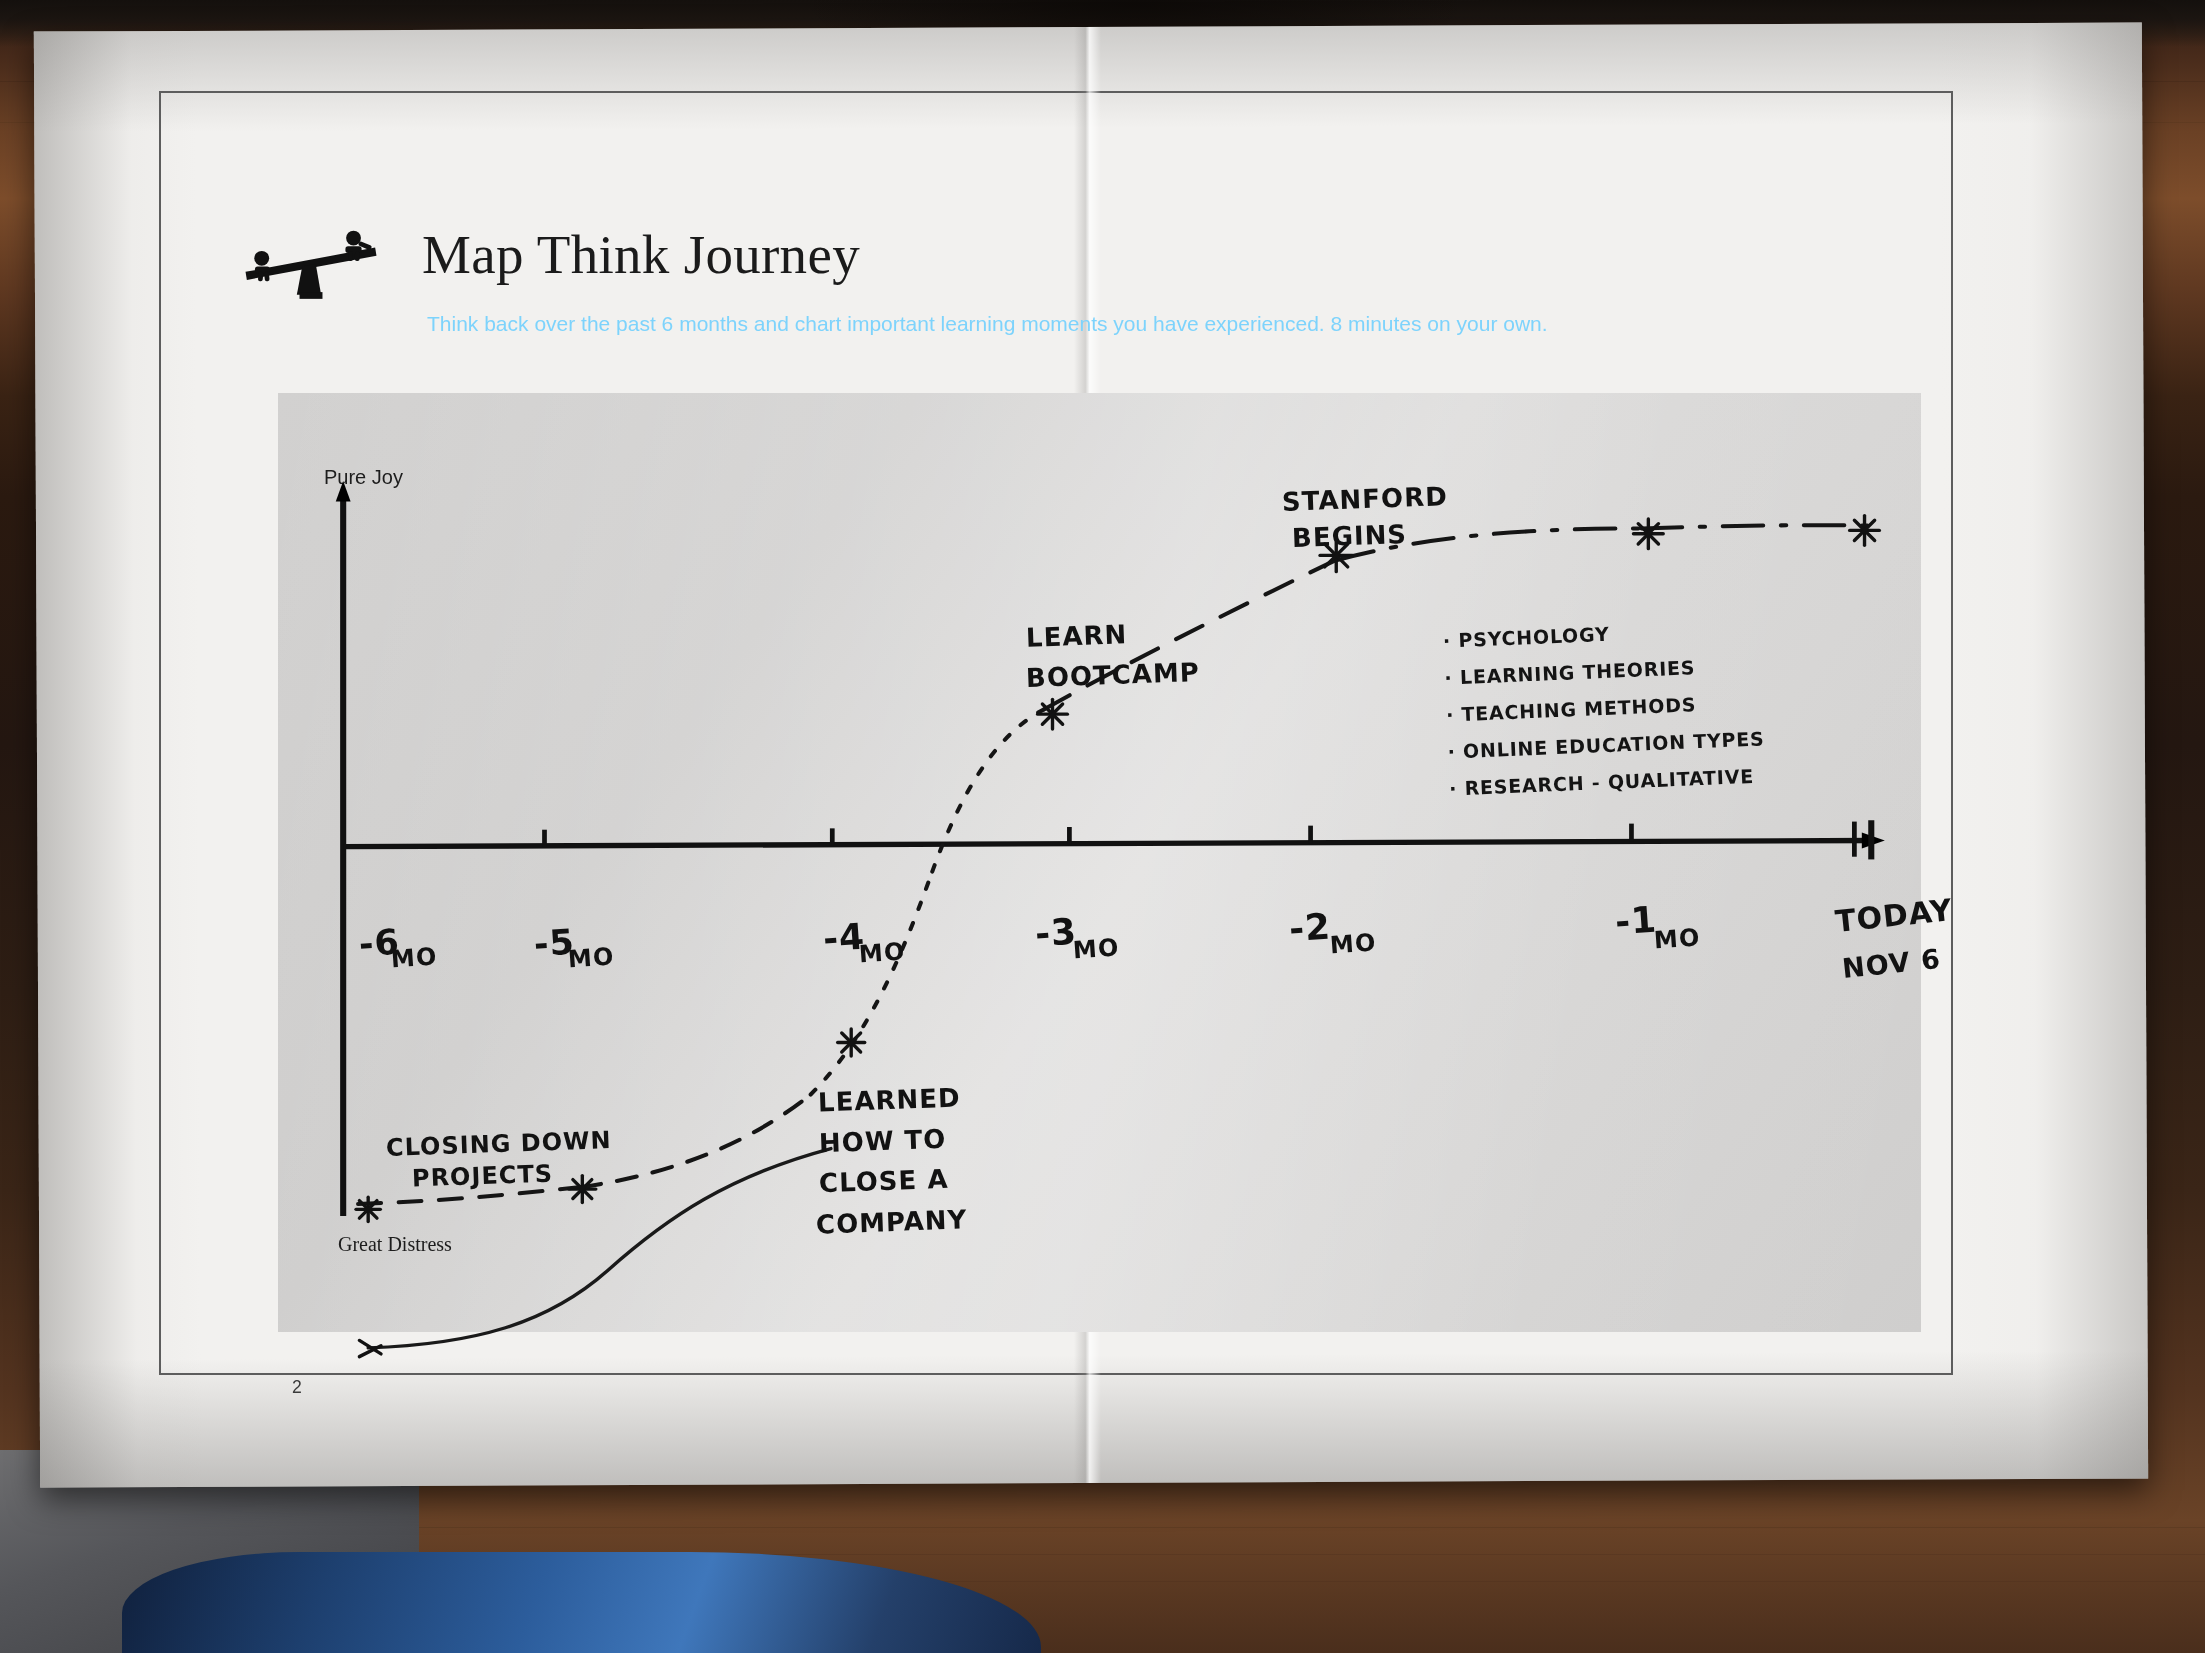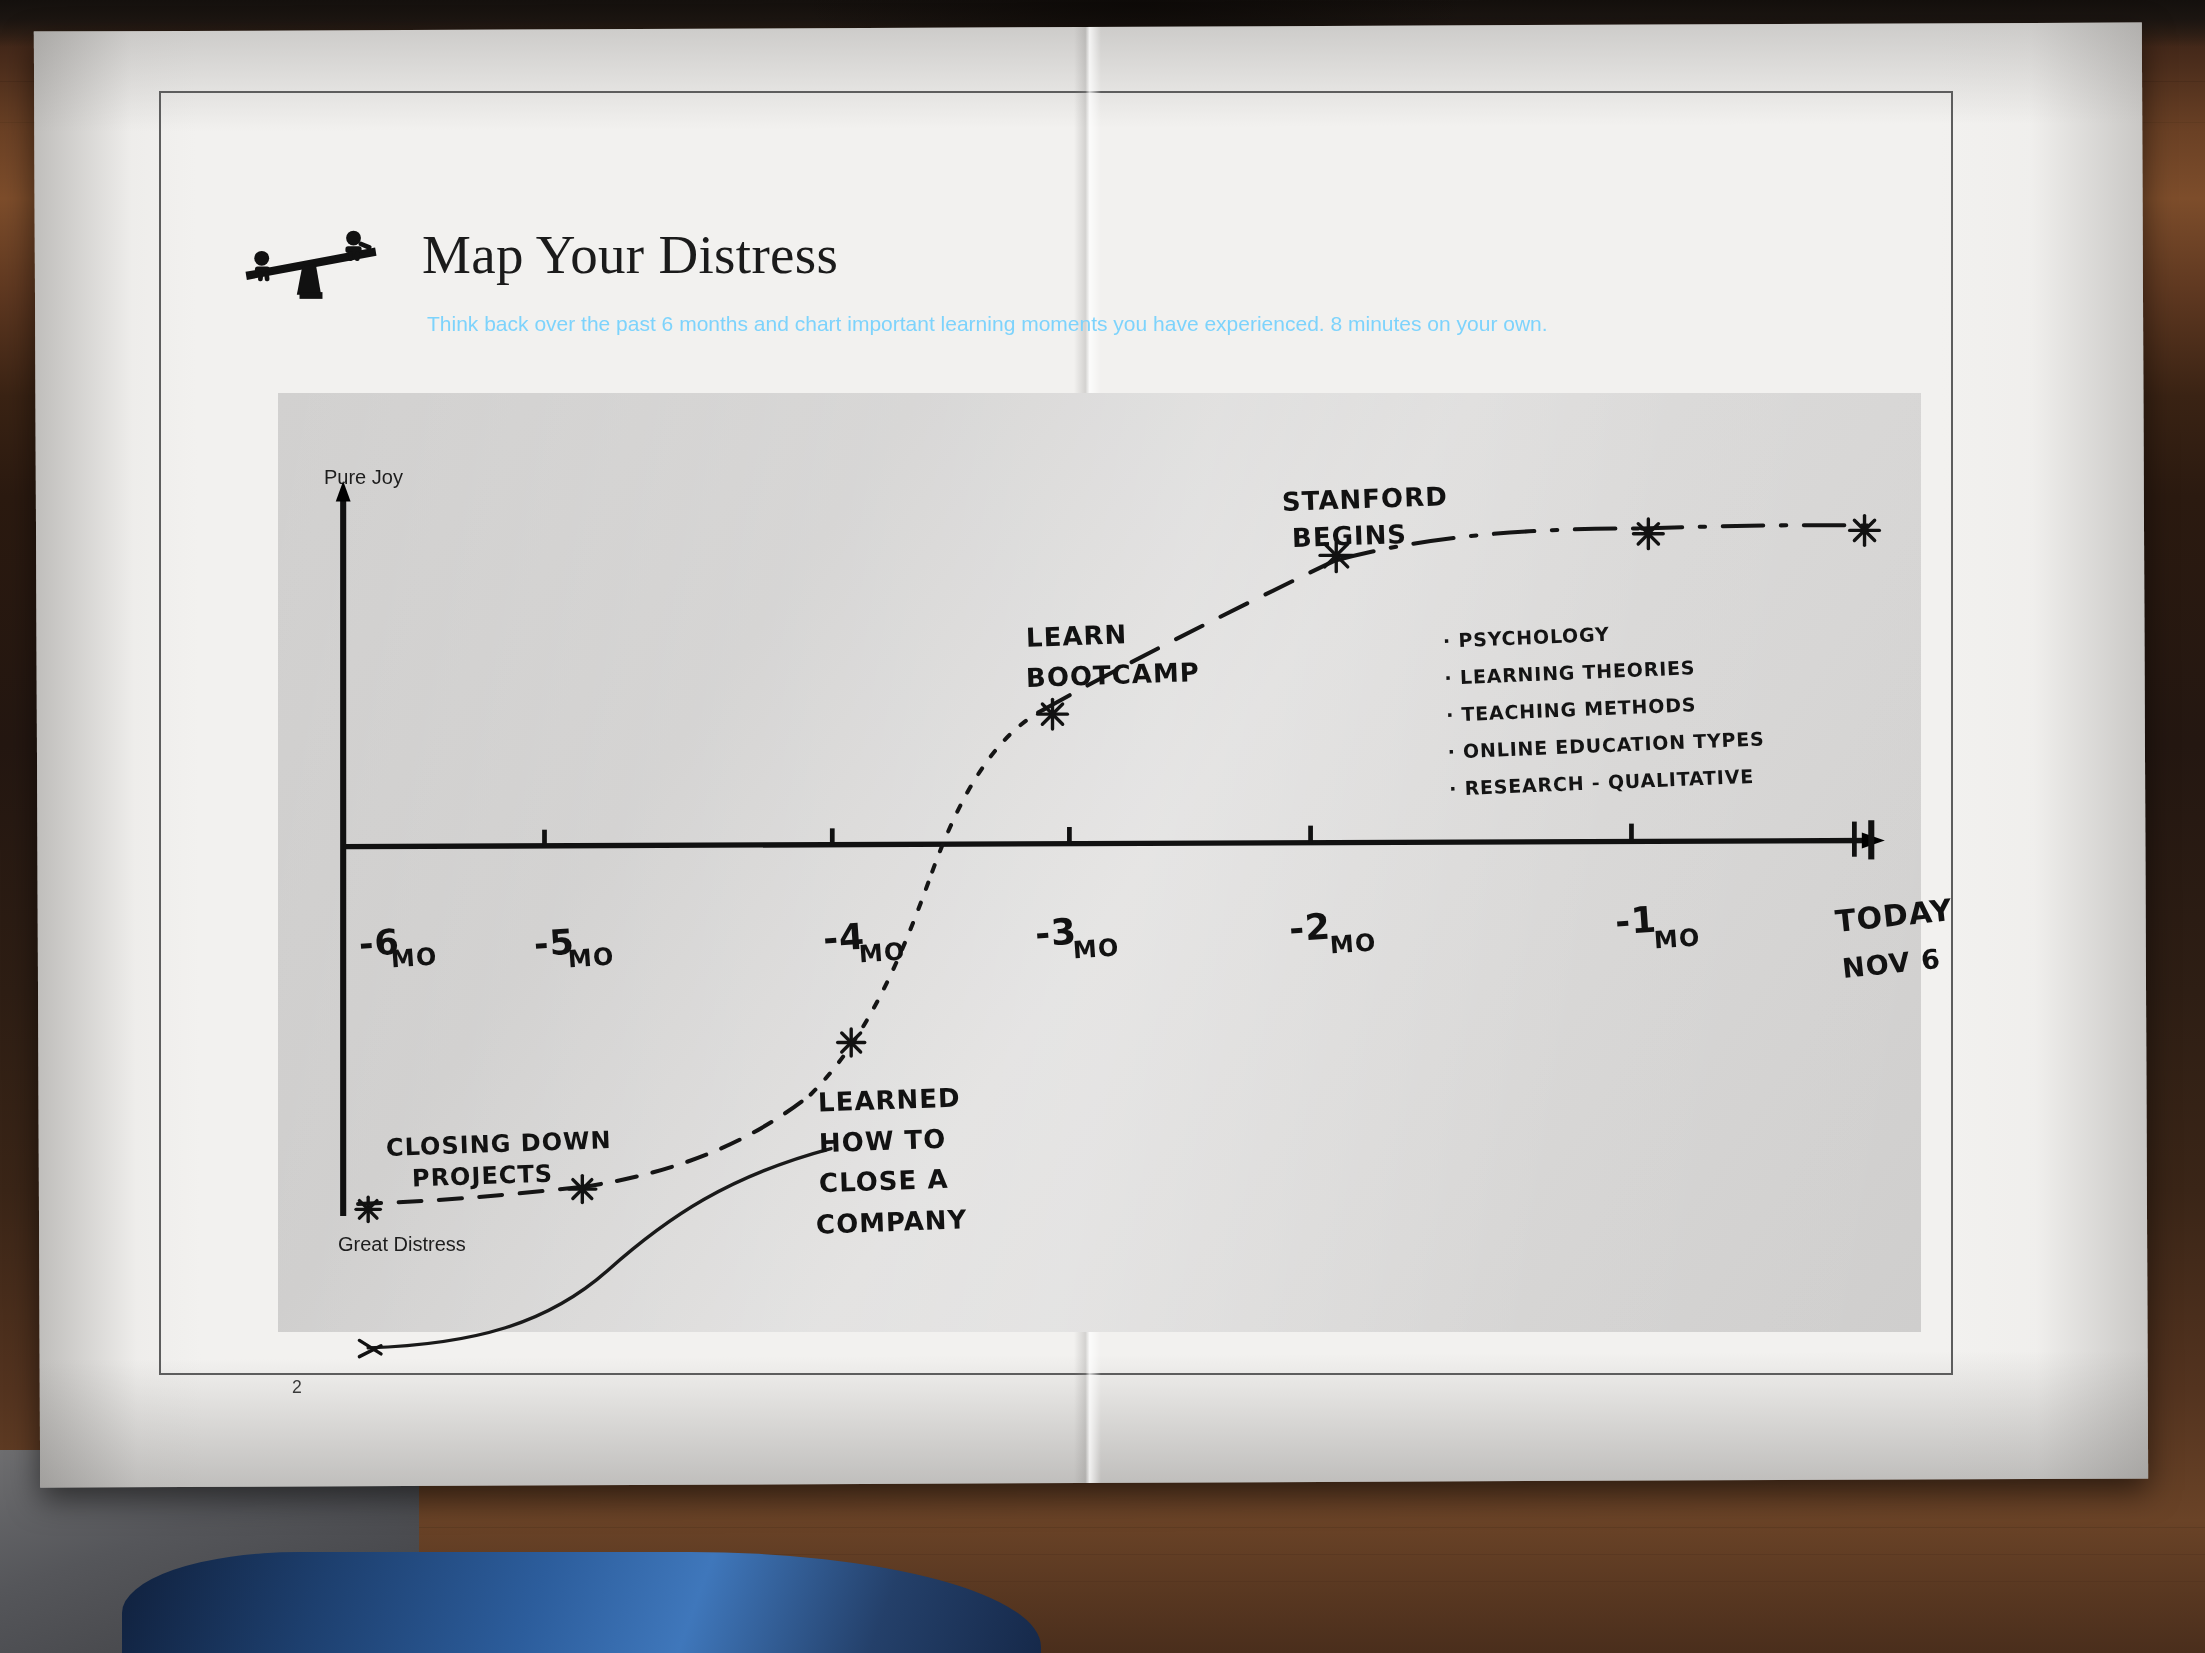--- a/index.html
+++ b/index.html
@@ -148,21 +148,21 @@
     position: absolute; inset: 0;
     background: linear-gradient(100deg, rgba(255,255,255,0.0) 0%, rgba(255,255,255,0.22) 35%, rgba(255,255,255,0.30) 52%, rgba(255,255,255,0.05) 78%, rgba(255,255,255,0) 100%);
     pointer-events: none;
   }
   .axis-label {
     position: absolute;
     font-size: 20px;
     color: #1d1d1d;
   }
   #pure-joy { left: 324px; top: 466px; }
-  #great-distress { left: 338px; top: 1233px; }
+  #great-distress { left: 338px; top: 1233px; font-family: Liberation Serif, serif; }
 
   #page-num {
     position: absolute;
     left: 292px;
     top: 1377px;
     font-size: 17.6px;
     color: #3a3a3a;
   }
 
   
@@ -242,21 +242,21 @@
     <rect x="36" y="62" width="7" height="14" rx="3" transform="rotate(-6 39 68)"></rect>
 
     <circle cx="168" cy="12" r="11"></circle>
     <rect x="156" y="24" width="24" height="10" rx="4"></rect>
     <rect x="160" y="32" width="7" height="14" rx="3"></rect>
     <rect x="170" y="32" width="7" height="14" rx="3"></rect>
     <rect x="176" y="16" width="20" height="7" rx="3" transform="rotate(22 176 19)"></rect>
   </g>
 </svg>
 
-<div id="title">Map Your Distress</div>
+<div id="title">Map Think Journey</div>
 <div id="subtitle">Think back over the past 6 months and chart important learning moments you have experienced. 8 minutes on your own.</div>
 
 <div id="chart-panel">
   <div id="panel-sheen"></div>
 </div>
 
 <div class="axis-label" id="pure-joy">Pure Joy</div>
 <div class="axis-label" id="great-distress">Great Distress</div>
 <div id="page-num">2</div>
 

